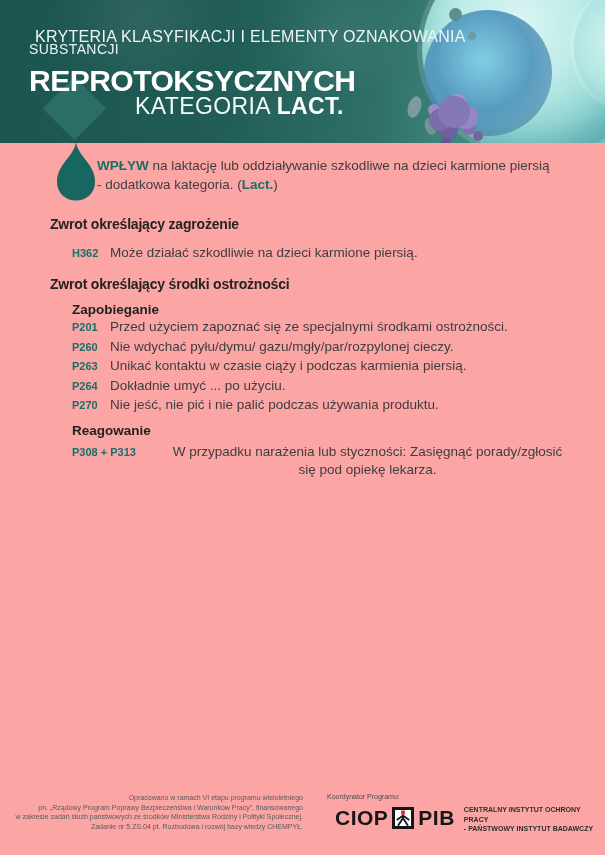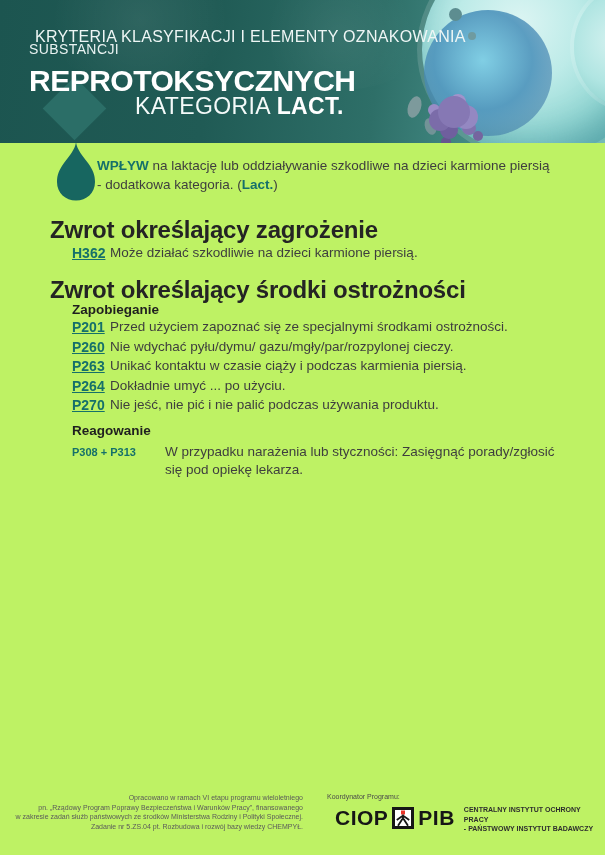--- a/index.html
+++ b/index.html
@@ -1,18 +1,18 @@
 <!DOCTYPE html>
 <html><head>
 <meta charset="utf-8">
 <style>
   * { margin:0; padding:0; box-sizing:border-box; }
   html,body { background:#fff; }
   .page {
-    position:relative; width:605px; height:855px; background:#bef264;
+    position:relative; width:605px; height:855px; background:#fca5a5;
     font-family:"Liberation Sans", sans-serif; overflow:hidden;
   }
 
   
   .hdr {
     position:absolute; left:0; top:0; width:605px; height:143px; overflow:hidden;
     background:linear-gradient(97deg,#1c5550 0%, #205b55 35%, #2e6f68 62%, #4c958f 85%, #5fb0ac 100%);
   }
   .haze { position:absolute; left:30px; top:-40px; width:220px; height:120px; border-radius:50%;
     background:radial-gradient(circle, rgba(255,255,255,0.07) 0%, rgba(255,255,255,0) 70%); }
@@ -46,35 +46,35 @@
   .t3 b { font-weight:700; color:#ffffff; }
 
   
   .drop { position:absolute; left:56px; top:142px; }
 
   
   .intro { position:absolute; left:97px; top:156px; font-size:13.5px; line-height:19px; color:#3e3e3e; white-space:nowrap; }
   .teal { color:#15706a; font-weight:700;margin-top:12px; }
 
   
-  .h2 { position:absolute; left:50px; font-size:24px; font-weight:700; color:#242424; letter-spacing:-0.2px; white-space:nowrap; }
+  .h2 { position:absolute; left:50px; font-size:14px; font-weight:700; color:#242424; letter-spacing:-0.2px; white-space:nowrap; }
   .h2-1 { top:216px; }
   .h2-2 { top:276px; }
   .h3 { position:absolute; left:72px; font-size:13.5px; font-weight:700; color:#1f1f1f; white-space:nowrap; }
   .h3-1 { top:302px; }
   .h3-2 { top:423px; }
   .rowabs { position:absolute; left:72px; display:flex; }
   .hazard-row { top:246px; }
   .plist { position:absolute; left:72px; top:320px; }
   .prow { display:flex; margin-bottom:5px; }
-  .pcode { min-width:38px; font-size:14px; line-height:14.5px; font-weight:700; color:#15706a; white-space:nowrap;text-decoration:underline; }
+  .pcode { min-width:38px; font-size:11px; line-height:14.5px; font-weight:700; color:#15706a; white-space:nowrap; }
   .ptext { font-size:13.5px; line-height:14.5px; color:#3e3e3e; white-space:nowrap; }
   .reag-row { top:443px; }
   .pcode-wide { min-width:93px; font-size:11px; line-height:18px; font-weight:700; color:#15706a; white-space:nowrap; }
-  .ptext-wrap { font-size:13.5px; line-height:18px; color:#3e3e3e; max-width:405px; white-space:normal; }
+  .ptext-wrap { font-size:13.5px; line-height:18px; color:#3e3e3e; max-width:405px; white-space:normal;text-align:center; }
 
   
   .credits { position:absolute; left:0; top:793px; width:303px; text-align:right;
     font-size:7px; line-height:9.6px; color:#5a5a5a; }
   .coord { position:absolute; left:327px; top:793px; }
   .coord-label { font-size:7px; color:#4a4a4a; margin-bottom:3px; }
   .logo-row { display:flex; align-items:center;margin-left:8px; }
   .logo-word { font-size:21px; font-weight:800; color:#161616; letter-spacing:0.5px; line-height:22px; }
   .logo-box { width:22px; height:22px; border:3px solid #161616; margin:0 4px; position:relative; background:#fff; }
   .logo-caption { margin-left:9px; font-size:7px; font-weight:700; color:#2e2e2e; line-height:9.5px; padding-top:2px; }

